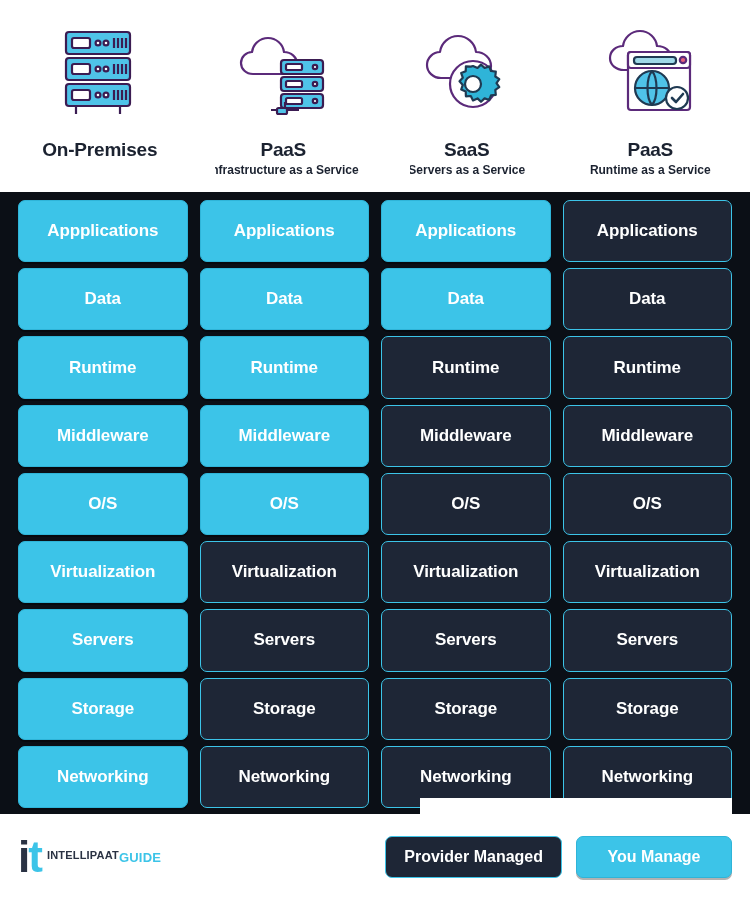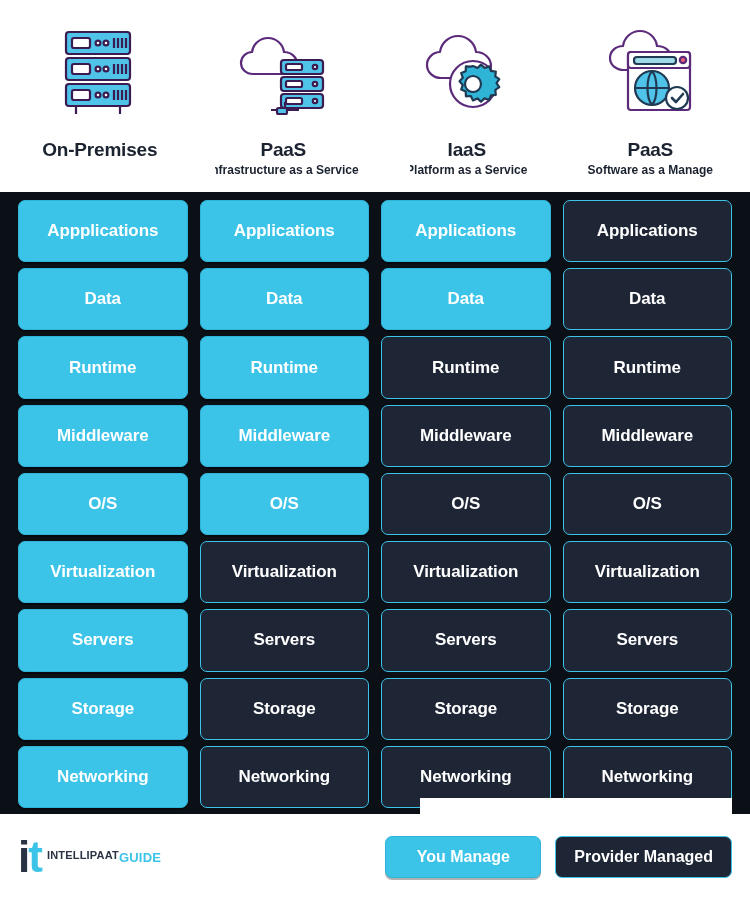--- a/index.html
+++ b/index.html
@@ -246,26 +246,26 @@
   <div class="title-band">
     <div class="title-cell">
       <div class="title-main">On-Premises</div>
       <div class="title-sub"></div>
     </div>
     <div class="title-cell">
       <div class="title-main">PaaS</div>
       <div class="title-sub">Infrastructure as a Service</div>
     </div>
     <div class="title-cell">
-      <div class="title-main">IaaS</div>
-      <div class="title-sub">Platform as a Service</div>
+      <div class="title-main">SaaS</div>
+      <div class="title-sub">Servers as a Service</div>
     </div>
     <div class="title-cell">
       <div class="title-main">PaaS</div>
-      <div class="title-sub">Software as a Manage</div>
+      <div class="title-sub">Runtime as a Service</div>
     </div>
     <div class="clip-bar clip-a"></div>
     <div class="clip-bar clip-b"></div>
     <div class="clip-bar clip-c"></div>
     <div class="clip-bar clip-d"></div>
   </div>
 
   <div class="stack" id="stack-grid">
       <div class="cell managed-you col-first">
         <span class="label">Appplications</span>
@@ -385,18 +385,18 @@
         <span class="logo-i">i</span>
         <span class="logo-t">t</span>
       </div>
       <div class="logo-words">
         <span class="logo-w1">INTELLIPAAT</span>
         <span class="logo-w2">GUIDE</span>
       </div>
     </div>
 
     <div class="legend">
+      <div class="legend-chip legend-provider">Provider Managed</div>
       <div class="legend-chip legend-you">You Manage</div>
-      <div class="legend-chip legend-provider">Provider Managed</div>
     </div>
   </div>
 
 </div>
 
 </body></html>

